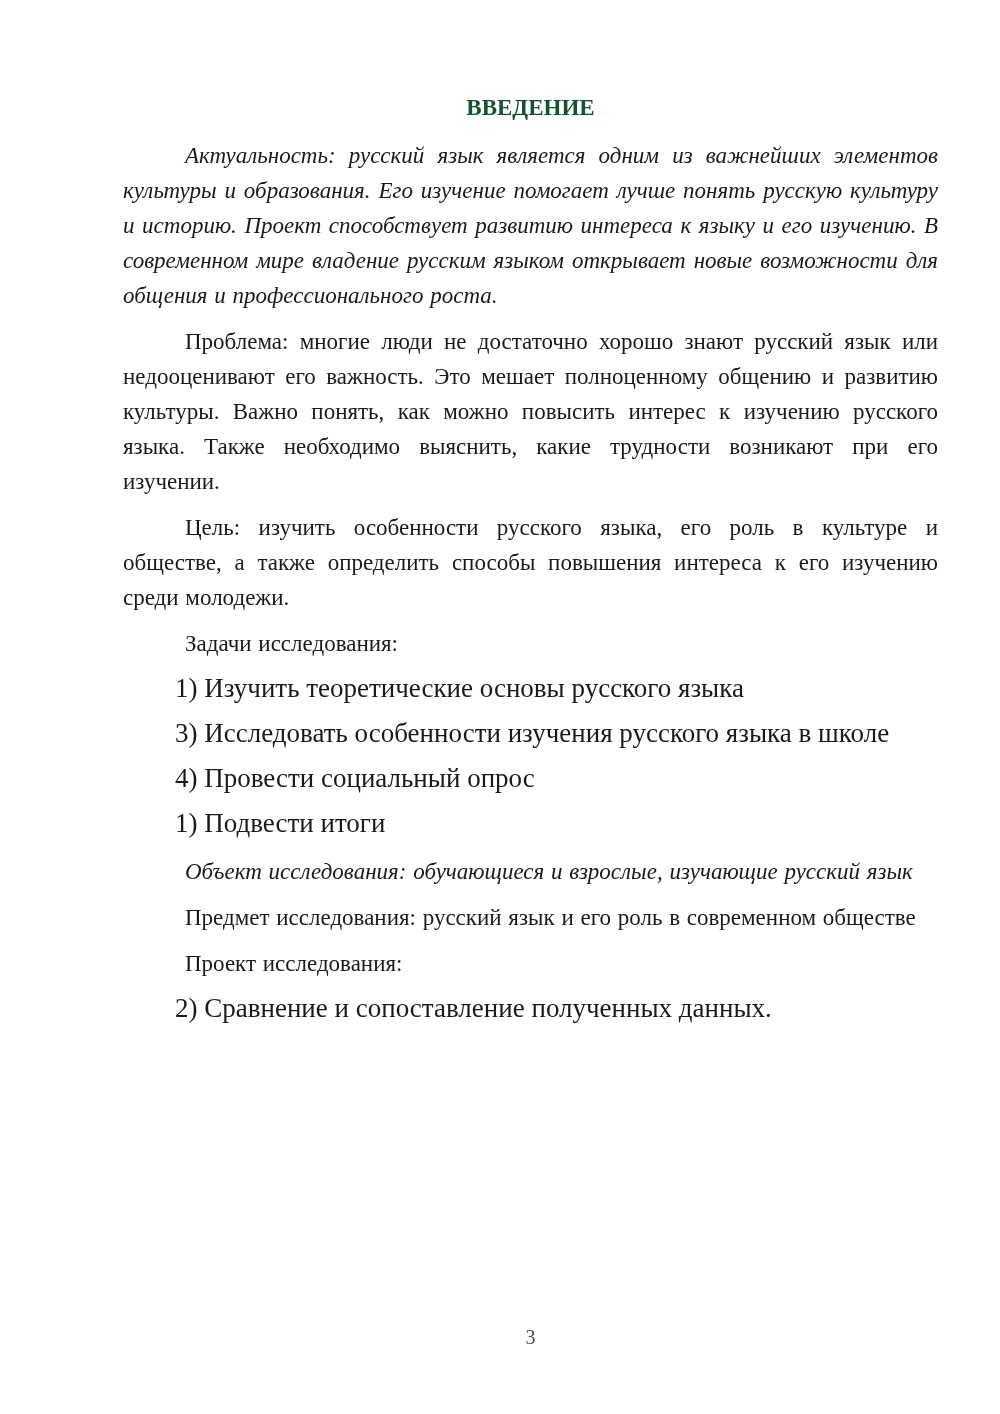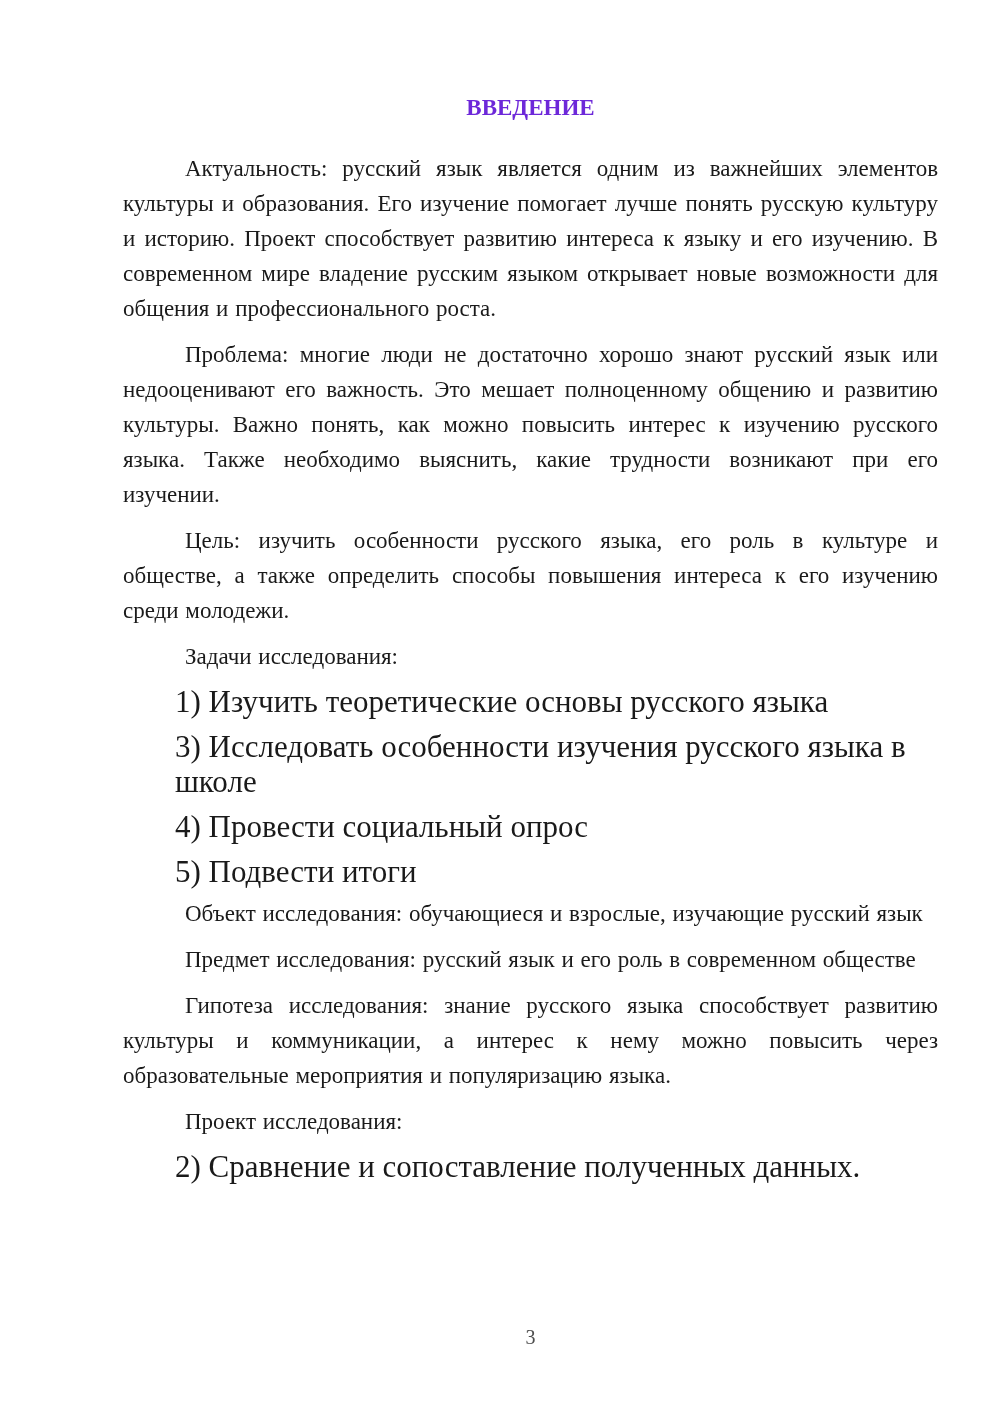--- a/index.html
+++ b/index.html
@@ -17,43 +17,45 @@
     font-family: "Liberation Serif", "DejaVu Serif", serif;
     color: #1a1a1a;
     overflow: hidden;
   }
   .doc-title {
     margin: 0;
     font-size: 23px;
     line-height: 35px;
     font-weight: bold;
     text-align: center;
-    color: #6d28d9;
+    color: #14532d;
   }
   .para {
     margin: 11px 0 0 0;
     font-size: 23px;
     line-height: 35px;
     text-align: justify;
     text-indent: 62px;
     word-spacing: 1px;
   }
   .para.first {
-    margin-top: 26px;
+    margin-top: 13px;
+    font-style: italic;
   }
   .para.spaced {
-    margin-top: 7px;
+    margin-top: 13px;
+    font-style: italic;
   }
   .list-block {
     margin: 0;
   }
   .list-item {
     margin: 10px 0 0 0;
     padding-left: 52px;
-    font-size: 31px;
+    font-size: 27px;
     line-height: 35px;
     text-align: left;
   }
   .page-number {
     position: absolute;
     top: 1322px;
     left: 123px;
     width: 815px;
     text-align: center;
     font-size: 20px;
@@ -73,28 +75,27 @@
   <p class="para">Проблема: многие люди не достаточно хорошо знают русский язык или недооценивают его важность. Это мешает полноценному общению и развитию культуры. Важно понять, как можно повысить интерес к изучению русского языка. Также необходимо выяснить, какие трудности возникают при его изучении.</p>
 
   <p class="para">Цель: изучить особенности русского языка, его роль в культуре и обществе, а также определить способы повышения интереса к его изучению среди молодежи.</p>
 
   <p class="para">Задачи исследования:</p>
 
   <div class="list-block">
     <p class="list-item">1) Изучить теоретические основы русского языка</p>
     <p class="list-item">3) Исследовать особенности изучения русского языка в школе</p>
     <p class="list-item">4) Провести социальный опрос</p>
-    <p class="list-item">5) Подвести итоги</p>
+    <p class="list-item">1) Подвести итоги</p>
   </div>
 
   <p class="para spaced">Объект исследования: обучающиеся и взрослые, изучающие русский язык</p>
 
   <p class="para">Предмет исследования: русский язык и его роль в современном обществе</p>
 
-  <p class="para">Гипотеза исследования: знание русского языка способствует развитию культуры и коммуникации, а интерес к нему можно повысить через образовательные мероприятия и популяризацию языка.</p>
 
   <p class="para">Проект исследования:</p>
 
   <div class="list-block">
     <p class="list-item">2) Сравнение и сопоставление полученных данных.</p>
   </div>
 
   <div class="page-number">3</div>
 
 </div>

